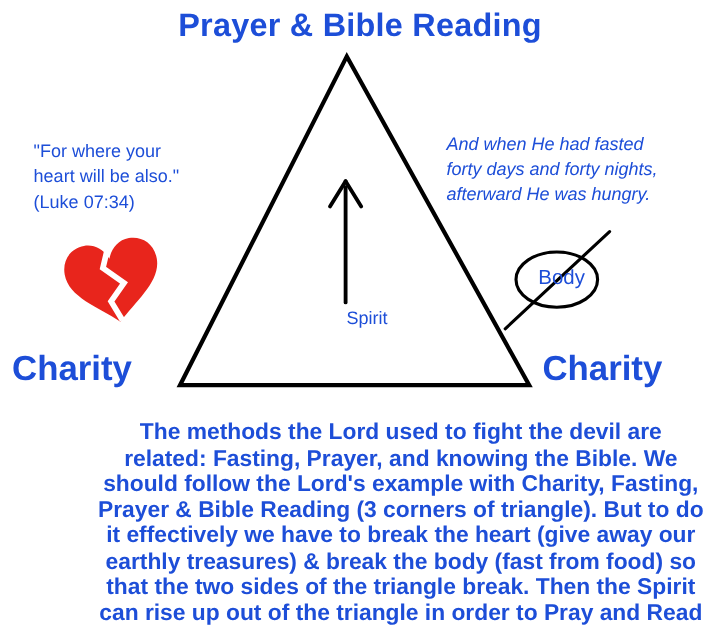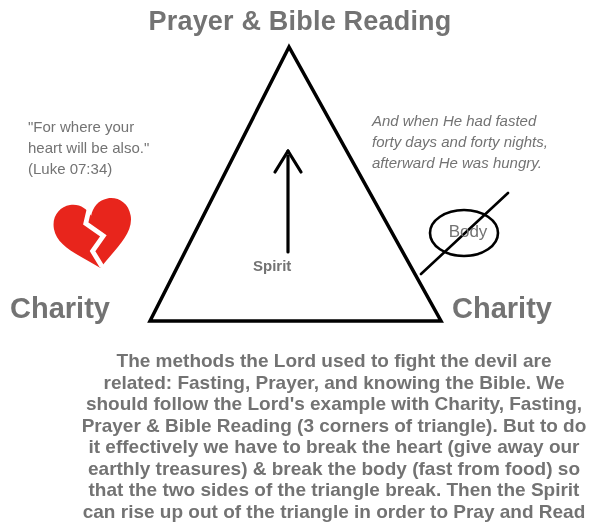--- a/index.html
+++ b/index.html
@@ -5,21 +5,21 @@
   html, body {
     margin: 0;
     padding: 0;
     background: #ffffff;
   }
   .canvas {
     position: relative;
     width: 600px;
     height: 522px;
     background: #ffffff;
-    color: #737373;
+    color: #1d4ed8;
     font-family: "Liberation Sans", sans-serif;
     overflow: hidden;
   }
   .shape-layer {
     position: absolute;
     left: 0; top: 0;
     width: 600px;
     height: 522px;
   }
   .title {
@@ -46,23 +46,23 @@
     font-size: 29px;
     font-weight: bold;
   }
   .corner-left  { left: 10px;  top: 292px; }
   .corner-right { left: 452px; top: 292px; }
   .spirit {
     position: absolute;
     left: 253px;
     top: 257px;
     width: 70px;
-    text-align: left;
+    text-align: right;
     font-size: 15px;
-    font-weight: bold;
+    font-weight: normal;
   }
   .body-label {
     position: absolute;
     left: 429px;
     top: 222px;
     width: 78px;
     text-align: center;
     font-size: 17px;
   }
   .desc {

